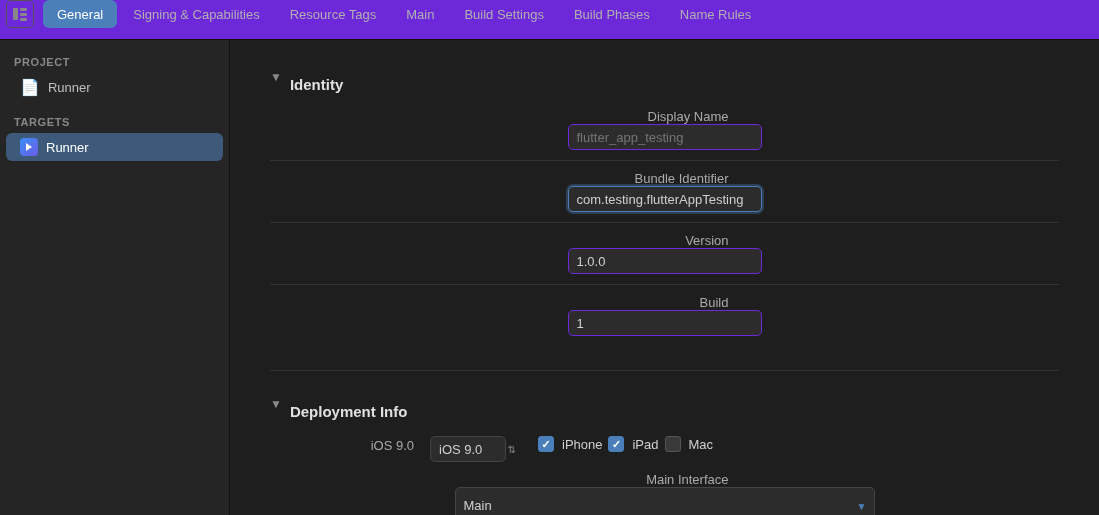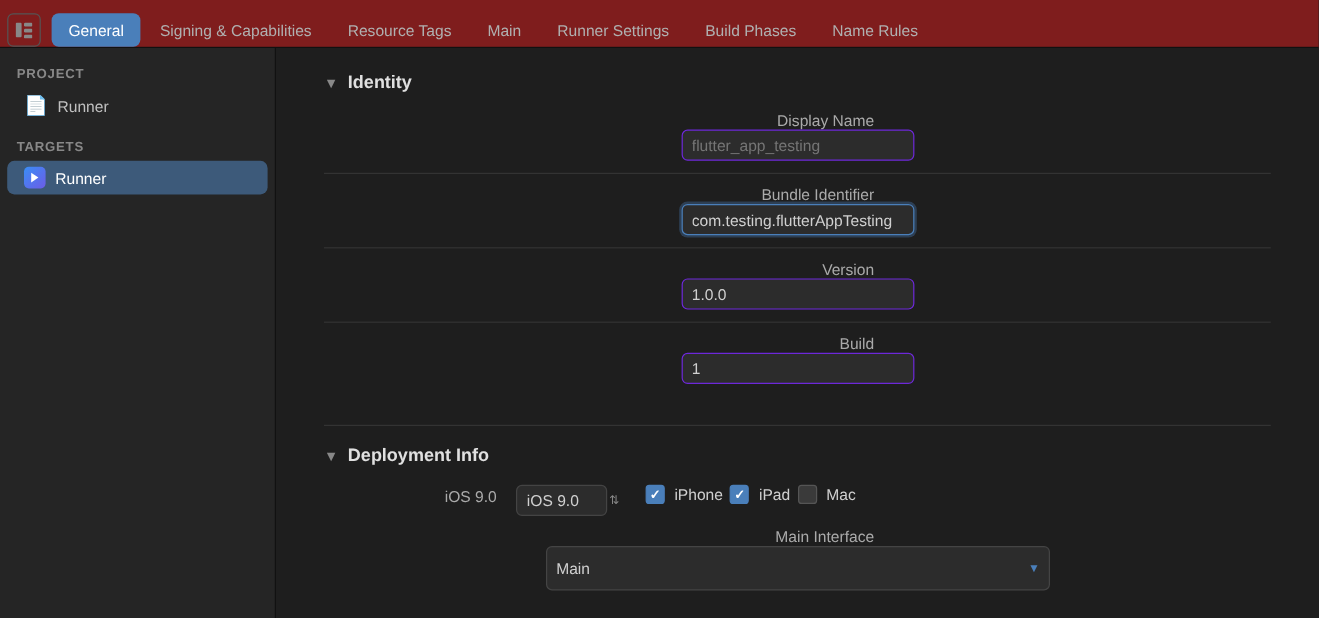--- a/index.html
+++ b/index.html
@@ -11,22 +11,22 @@
       width: 1099px;
       height: 515px;
       overflow: hidden;
       display: flex;
       flex-direction: column;
     }
 
     
     .tab-bar {
       display: flex;
-      align-items: flex-end;
-      background: #7f1d1d;
+      align-items: flex-start;
+      background: #6d28d9;
       border-bottom: 1px solid #111;
       height: 40px;
       padding: 0 6px;
       flex-shrink: 0;
     }
 
     .tab-bar-toggle {
       width: 28px;
       height: 28px;
       border: 1px solid #555;
@@ -136,20 +136,21 @@
     .section-header .chevron {
       color: #888;
       font-size: 12px;
       cursor: pointer;
     }
 
     .section-header .section-title {
       font-size: 15px;
       font-weight: 600;
       color: #e0e0e0;
+      margin-top: 16px;
     }
 
     
     .form-row {
       display: flex;
       align-items: center;
       margin-bottom: 10px;
       padding-bottom: 10px;
       border-bottom: 1px solid #333;
       flex-direction: column;
@@ -338,21 +339,21 @@
       <rect x="7" y="1" width="7" height="3" rx="1" fill="#888"></rect>
       <rect x="7" y="6" width="7" height="3" rx="1" fill="#888"></rect>
       <rect x="7" y="11" width="7" height="3" rx="1" fill="#888"></rect>
     </svg>
   </div>
 
   <div class="tab active">General</div>
   <div class="tab">Signing &amp; Capabilities</div>
   <div class="tab">Resource Tags</div>
   <div class="tab">Main</div>
-  <div class="tab">Runner Settings</div>
+  <div class="tab">Build Settings</div>
   <div class="tab">Build Phases</div>
   <div class="tab">Name Rules</div>
 </div>
 
 <div class="main-layout">
 
   <div class="sidebar">
 
     <div class="sidebar-section-label">PROJECT</div>
 

